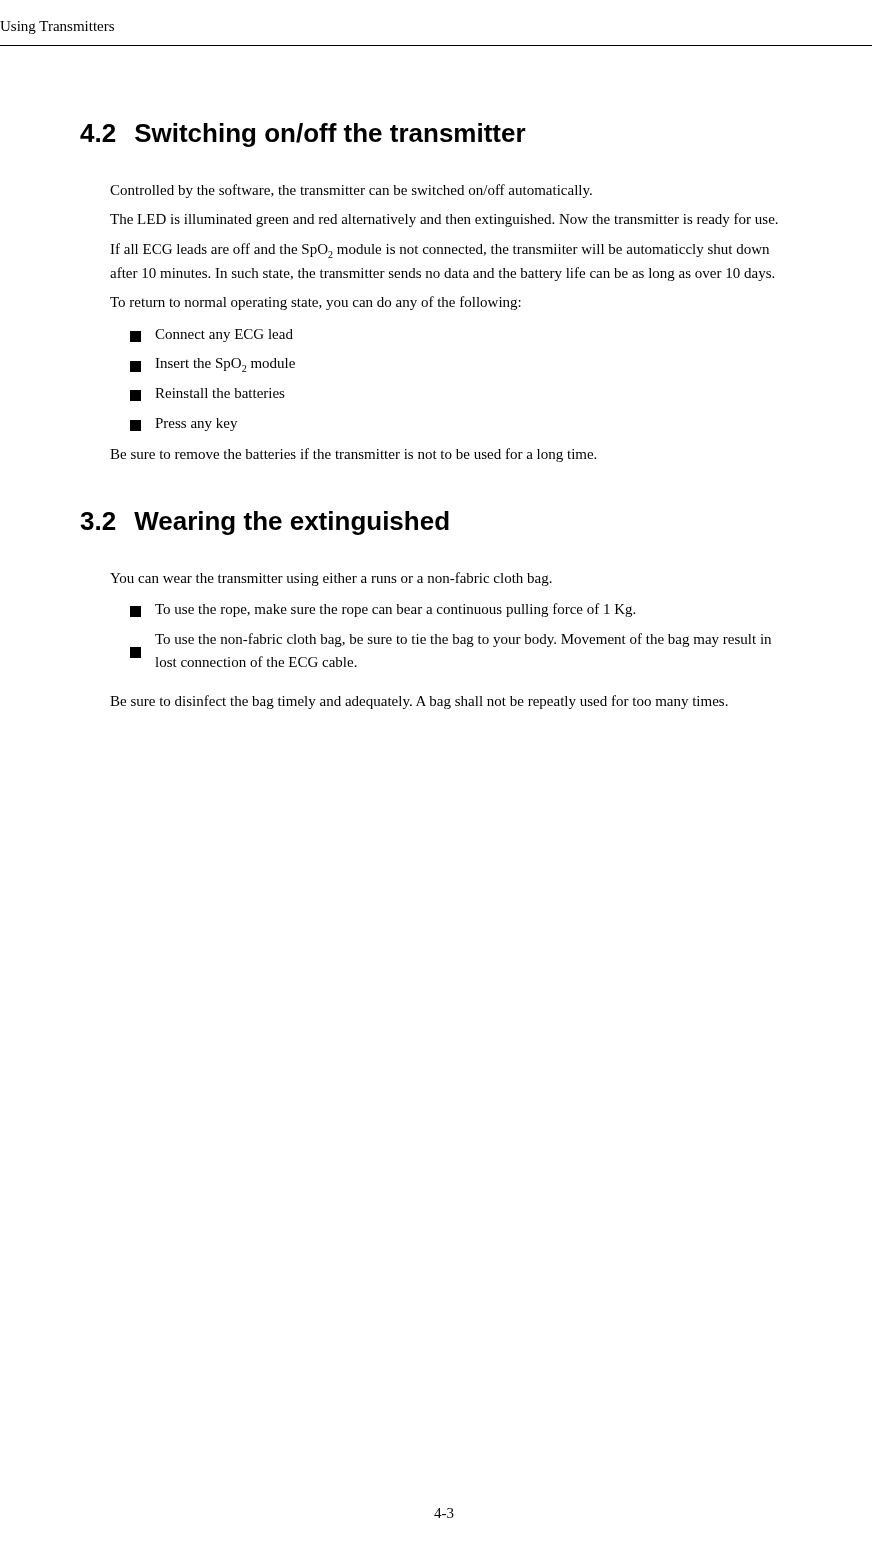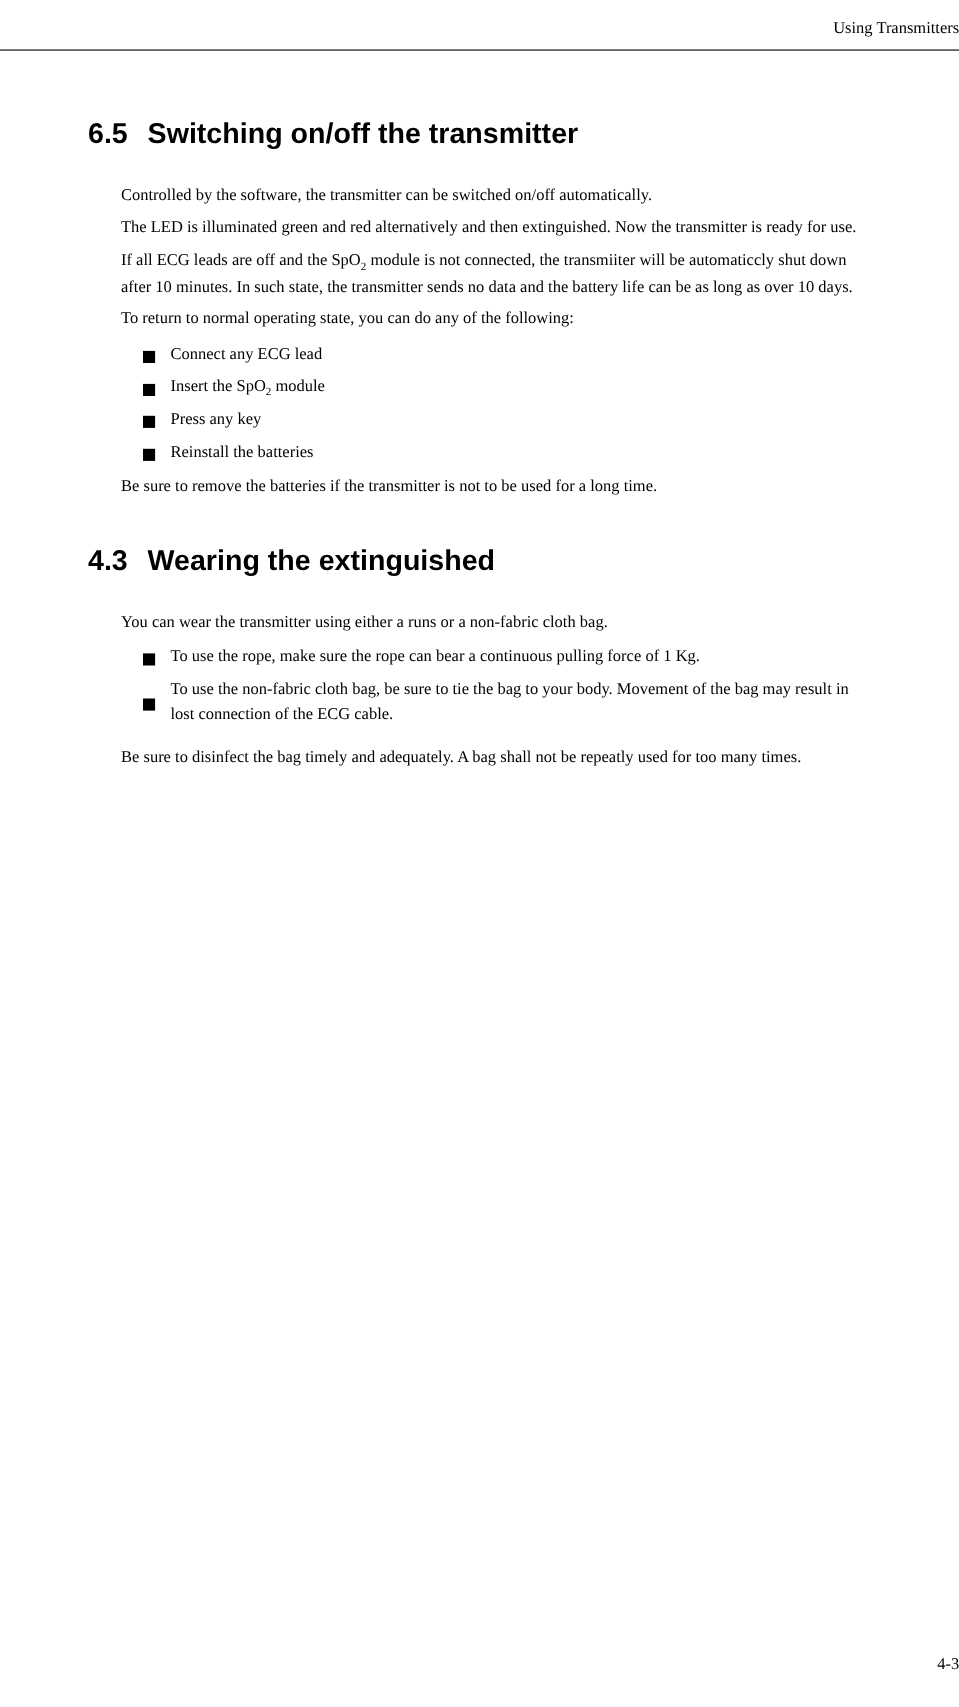--- a/index.html
+++ b/index.html
@@ -19,24 +19,24 @@
     }
 
     .page-container {
       width: 872px;
       min-height: 1552px;
       padding: 0;
       position: relative;
     }
 
     .page-header {
-      text-align: right;
+      text-align: left;
       padding: 18px 0 10px 0;
       border-bottom: 1.5px solid #000;
-      margin-bottom: 0;
+      margin-bottom: 12px;
     }
 
     .page-header-title {
       font-size: 15px;
       font-family: "Times New Roman", Times, serif;
     }
 
     .content-area {
       padding: 30px 80px 60px 80px;
     }
@@ -101,72 +101,72 @@
       margin-bottom: 8px;
       line-height: 1.55;
       font-size: 15px;
     }
 
     .page-footer {
       position: absolute;
       bottom: 30px;
       left: 16px;
       right: 0;
-      text-align: right;
+      text-align: center;
       font-size: 15px;
     }
   </style>
 </head>
 <body>
 
 <div class="page-container">
 
   <div class="page-header">
     <span class="page-header-title">Using Transmitters</span>
   </div>
 
   <div class="content-area">
 
     <div class="section">
       <h2 class="section-heading">
-        <span class="section-num">6.5</span><span>Switching on/off the transmitter</span>
+        <span class="section-num">4.2</span><span>Switching on/off the transmitter</span>
       </h2>
 
       <div class="section-body">
         <p class="para">Controlled by the software, the transmitter can be switched on/off automatically.</p>
         <p class="para">The LED is illuminated green and red alternatively and then extinguished. Now the transmitter is ready for use.</p>
         <p class="para">If all ECG leads are off and the SpO<sub>2</sub> module is not connected, the transmiiter will be automaticcly shut down after 10 minutes. In such state, the transmitter sends no data and the battery life can be as long as over 10 days.</p>
         <p class="para">To return to normal operating state, you can do any of the following:</p>
 
         <ul class="bullet-list">
           <li>
             <span class="bullet-square"></span>
             <span>Connect any ECG lead</span>
           </li>
           <li>
             <span class="bullet-square"></span>
             <span>Insert the SpO<sub>2</sub> module</span>
           </li>
           <li>
             <span class="bullet-square"></span>
-            <span>Press any key</span>
+            <span>Reinstall the batteries</span>
           </li>
           <li>
             <span class="bullet-square"></span>
-            <span>Reinstall the batteries</span>
+            <span>Press any key</span>
           </li>
         </ul>
 
         <p class="para">Be sure to remove the batteries if the transmitter is not to be used for a long time.</p>
       </div>
     </div>
 
     <div class="section section-divider">
       <h2 class="section-heading">
-        <span class="section-num">4.3</span><span>Wearing the extinguished</span>
+        <span class="section-num">3.2</span><span>Wearing the extinguished</span>
       </h2>
 
       <div class="section-body">
         <p class="para">You can wear the transmitter using either a runs or a non-fabric cloth bag.</p>
 
         <ul class="bullet-list">
           <li>
             <span class="bullet-square"></span>
             <span>To use the rope, make sure the rope can bear a continuous pulling force of 1 Kg.</span>
           </li>

